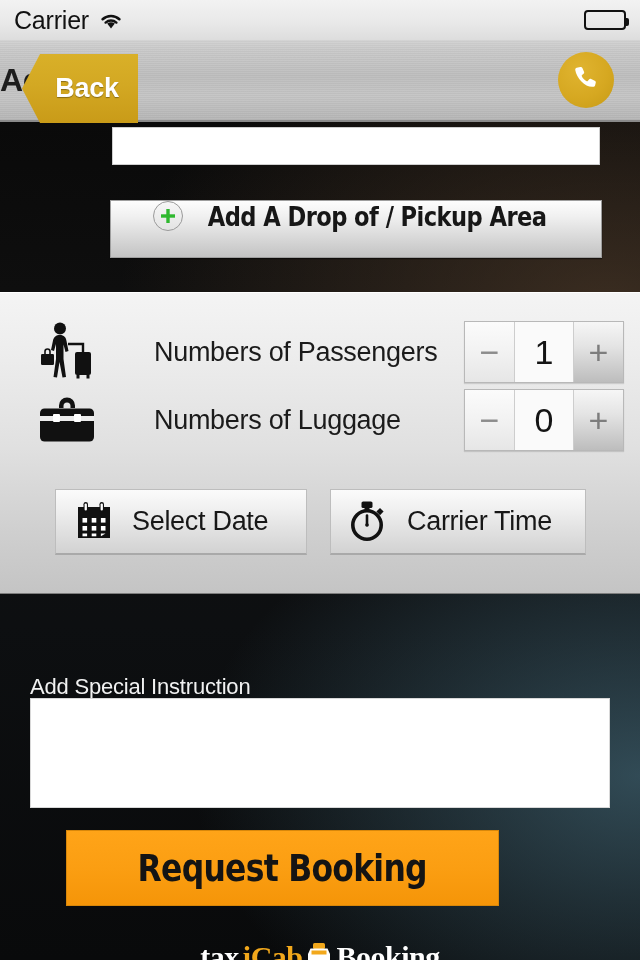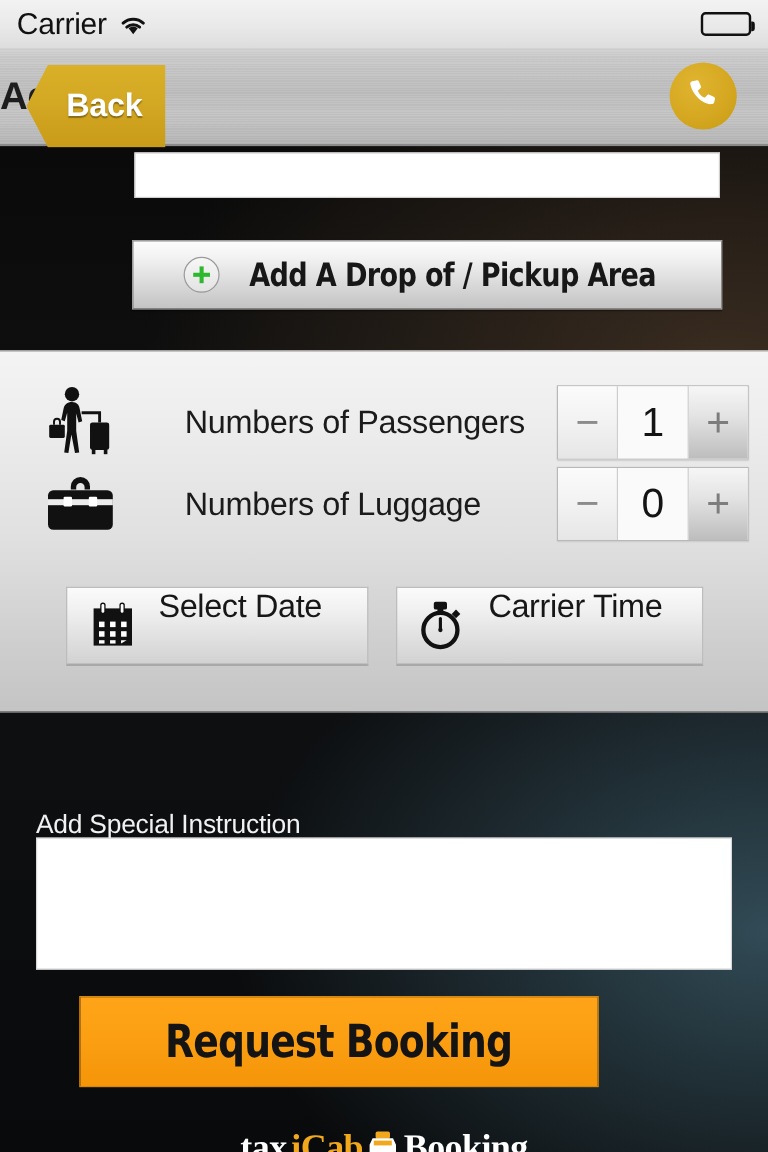--- a/index.html
+++ b/index.html
@@ -101,21 +101,21 @@
     background: #ffffff;
     border: 1px solid #cfcfcf;
   }
 
   
   .add-area-btn {
     position: absolute; left: 110px; top: 78px;
     width: 492px; height: 58px;
     background: linear-gradient(to bottom, #fdfdfd 0%, #f0f0f0 28%, #dcdcdc 60%, #c3c3c3 100%);
     border: 1px solid #9e9e9e;
-    display: flex; align-items: center; justify-content: center;
+    display: flex; align-items: flex-start; justify-content: center;
     gap: 12px; cursor: pointer;
     box-shadow: 0 1px 1px rgba(0,0,0,0.5);
   }
   .plus-circle {
     width: 30px; height: 30px; border-radius: 50%;
     background: linear-gradient(to bottom, #f7f7f7, #e3e3e3);
     border: 1px solid #9a9a9a;
     display: flex; align-items: center; justify-content: center;
     flex: 0 0 auto;
   }
@@ -170,21 +170,21 @@
     flex: 1 1 auto; background: #fafafa;
     display: flex; align-items: center; justify-content: center;
     font-size: 34px; color: #141414;
   }
 
   
   .dt-btn {
     position: absolute; top: 196px; height: 66px;
     background: linear-gradient(to bottom, #fbfbfb 0%, #f0f0f0 30%, #e2e2e2 62%, #d2d2d2 100%);
     border: 1px solid #bdbdbd; border-bottom: 2px solid #a9a9a9;
-    display: flex; cursor: pointer;
+    display: flex; align-items: center; cursor: pointer;
   }
   .dt-date { left: 55px; width: 252px; }
   .dt-time { left: 330px; width: 256px; }
   .dt-icon { width: 76px; display: flex; align-items: center; justify-content: center; flex: 0 0 auto; }
   .dt-label { font-size: 27px; color: #171717; letter-spacing: -0.3px; }
 
   
   .special-label {
     position: absolute; left: 30px; top: 552px;
     font-size: 22px; color: #f1f1f1; letter-spacing: -0.2px;

